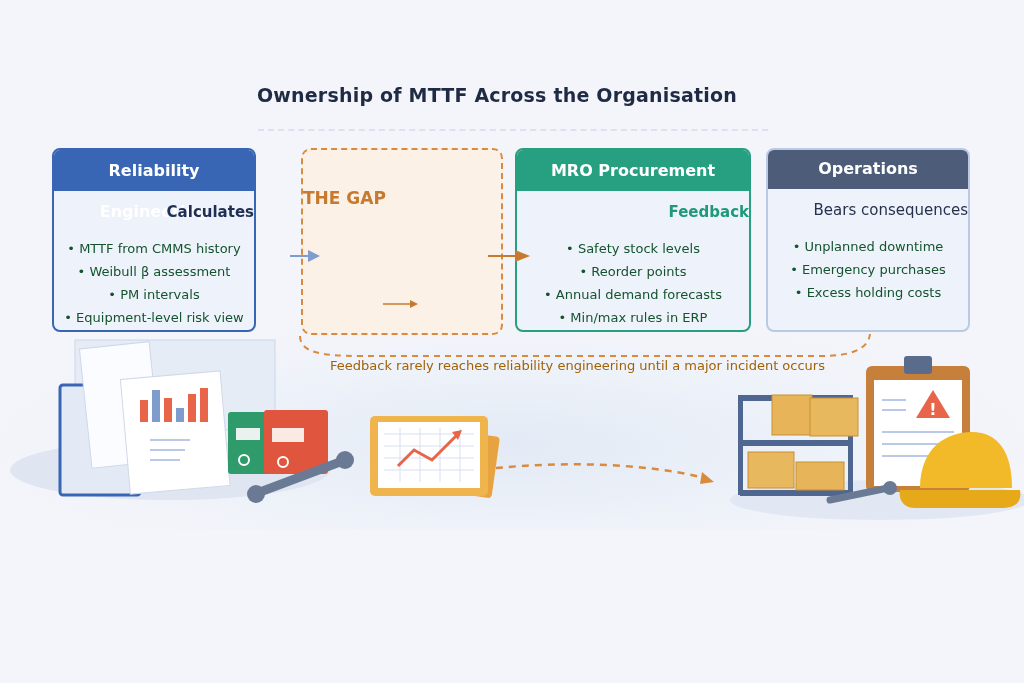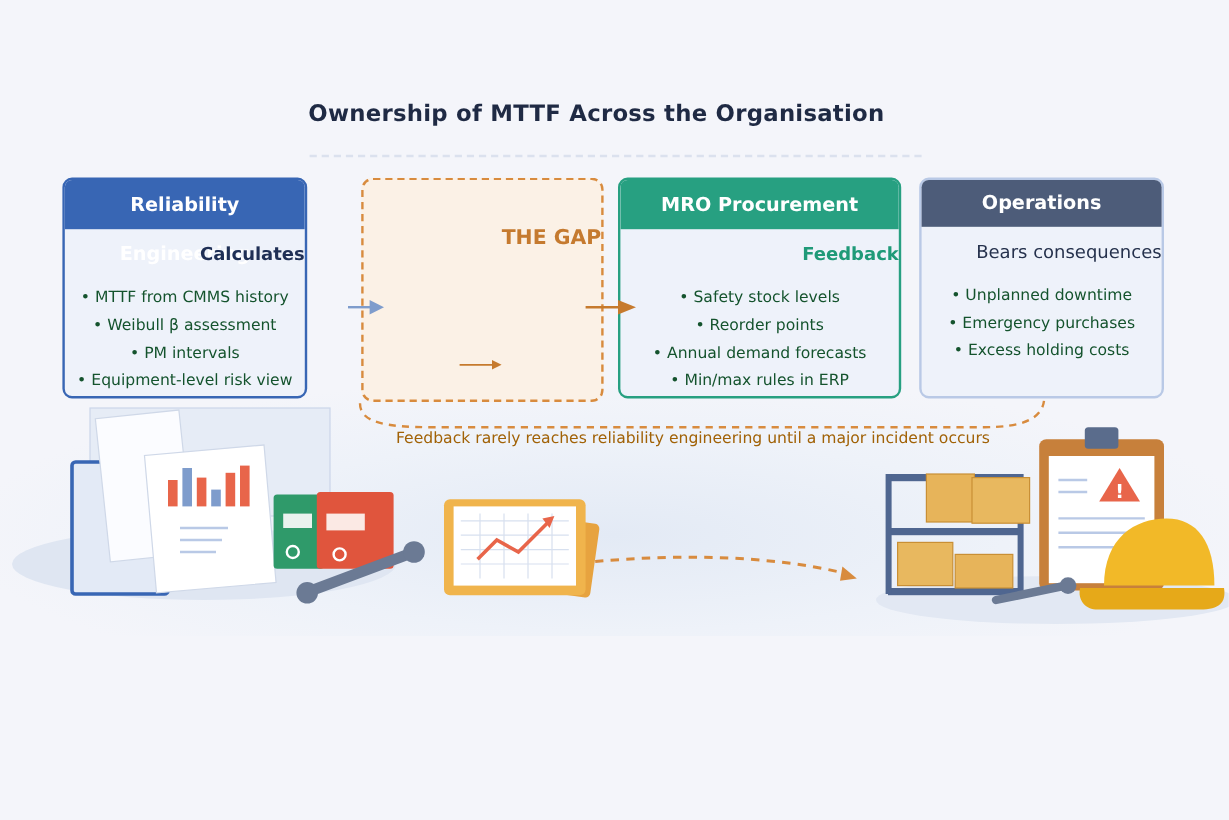--- a/index.html
+++ b/index.html
@@ -37,21 +37,21 @@
   #card-rel .sub { color:#1f2f55; }
   #card-mro { left:515px; width:236px; border:2px solid #27a081; }
   #card-mro .hdr { background:#27a081; }
   #card-mro .sub { color:#1f9a78; }
   #card-ops { left:766px; width:204px; border:2px solid #b9c9e6; }
   #card-ops .hdr { background:#4d5c79; margin:-2px -2px 0 -2px; }
   #card-ops .sub { color:#26324d; font-weight:normal; font-size:15px; }
   .gap {
     position:absolute; left:301px; top:148px; width:202px; height:187px;
     border:2px dashed #d88b3e; border-radius:10px; background:#fbf1e6;
-    box-sizing:border-box; text-align:right; color:#c67a2d;
+    box-sizing:border-box; text-align:left; color:#c67a2d;
   }
   .gap .gap-title { font-size:17px; font-weight:bold; margin-top:38px; color:#c57a2f; }
   .gap .gap-body { font-size:15px; line-height:25px; margin-top:6px; color:#c67a2d; }
   .feedback {
     position:absolute; left:330px; top:358px; font-size:13px; color:#a16207;
   }
   svg.overlay { position:absolute; left:0; top:0; }
 </style>
 </head>
 <body>

